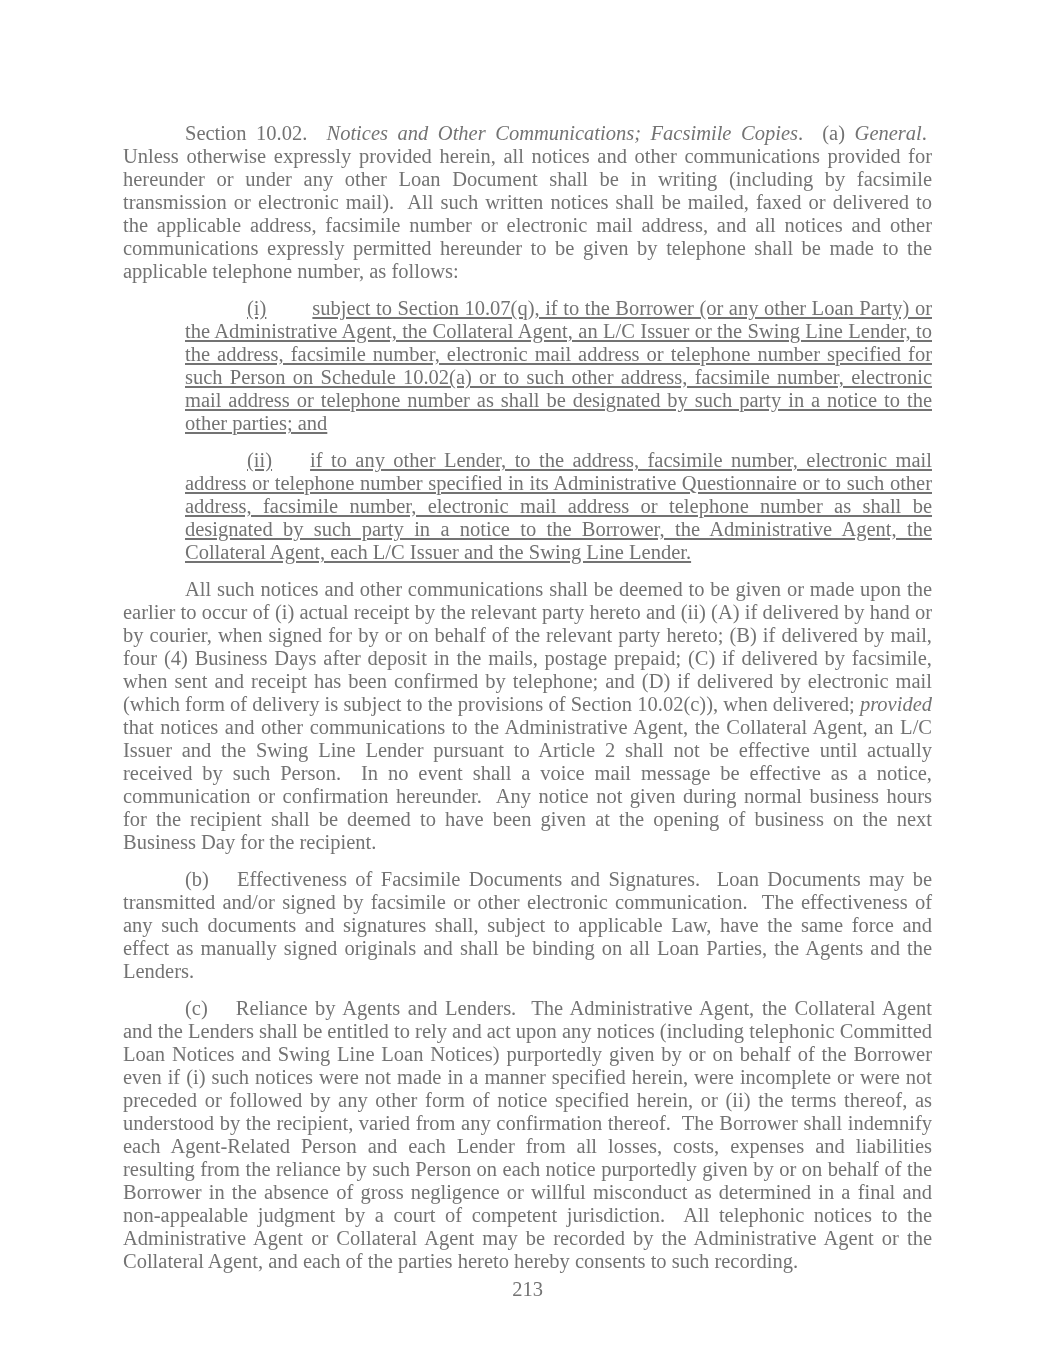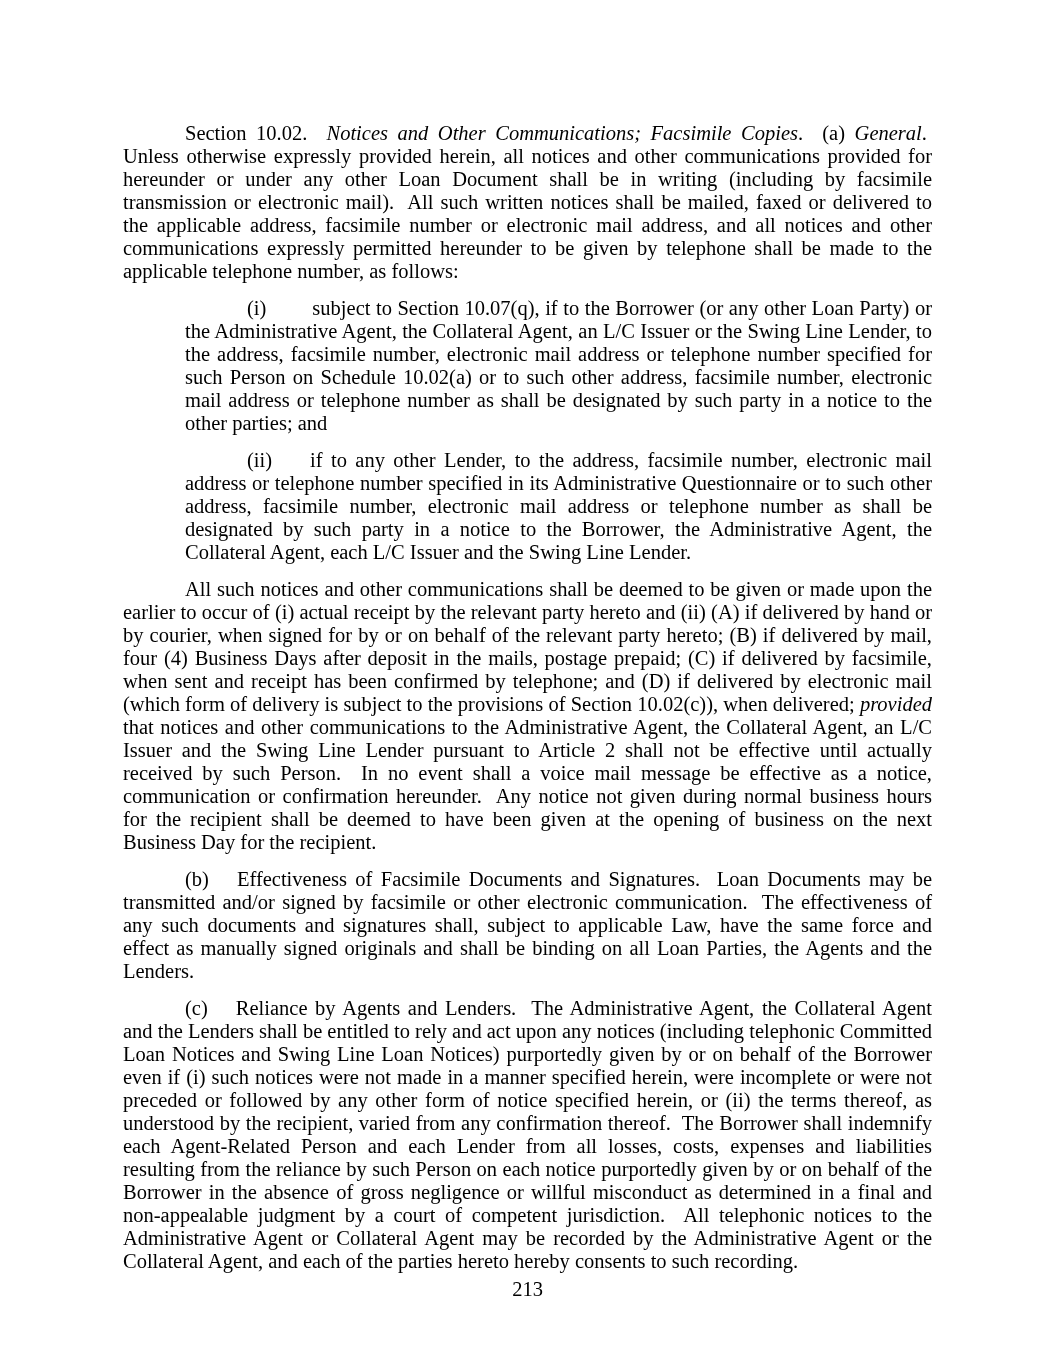--- a/index.html
+++ b/index.html
@@ -2,40 +2,40 @@
 <html><head>
 <meta charset="utf-8">
 <style>
   html, body { margin: 0; padding: 0; background: #e8e8e8; }
   .page {
     position: relative;
     width: 1055px;
     height: 1365px;
     margin: 0 auto;
     background: #ffffff;
-    color: #000000;
+    color: #737373;
     font-family: "Liberation Serif", "DejaVu Serif", serif;
     font-size: 20.5px;
     line-height: 23px;
     overflow: hidden;
   }
   .content {
     position: absolute;
     left: 123px;
     top: 122px;
     width: 809px;
   }
   .para {
     margin: 0 0 14px 0;
     text-align: justify;
     text-indent: 62px;
     hyphens: none;
     -webkit-hyphens: none;
   }
-  .para.sub { margin-left: 62px; }
+  .para.sub { margin-left: 62px; text-decoration: underline; }
   .para.justify-last { text-align-last: justify; }
   .i { font-style: italic; }
   .tab { display: inline-block; height: 1px; }
   .tab-i   { width: 46px; }
   .tab-ii  { width: 38px; }
   .tab-lbl { width: 28px; }
   .footer {
     position: absolute;
     left: 0;
     right: 0;

